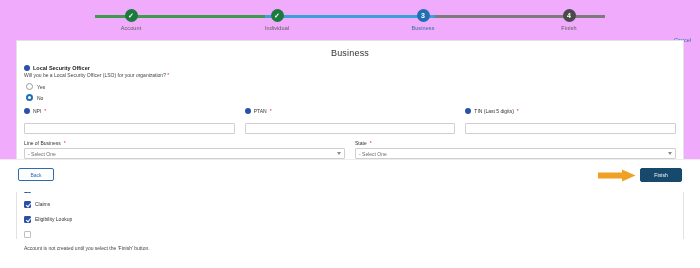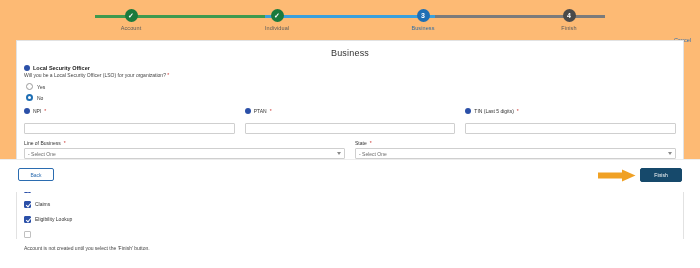--- a/index.html
+++ b/index.html
@@ -3,21 +3,21 @@
 <meta charset="utf-8">
 <style>
   * { box-sizing: border-box; }
   html, body {
     margin: 0; padding: 0;
     width: 700px; height: 268px;
     background: #ffffff;
     font-family: "Liberation Sans", sans-serif;
     overflow: hidden;
   }
-  .page { position: relative; width: 700px; height: 192px; background:#fdba74; }
+  .page { position: relative; width: 700px; height: 192px; background:#f0abfc; }
 
   
   .stepper {
     position: relative;
     height: 28px;
     margin: 0;
     padding-top: 9px;
   }
   .step-track {
     position: absolute;

